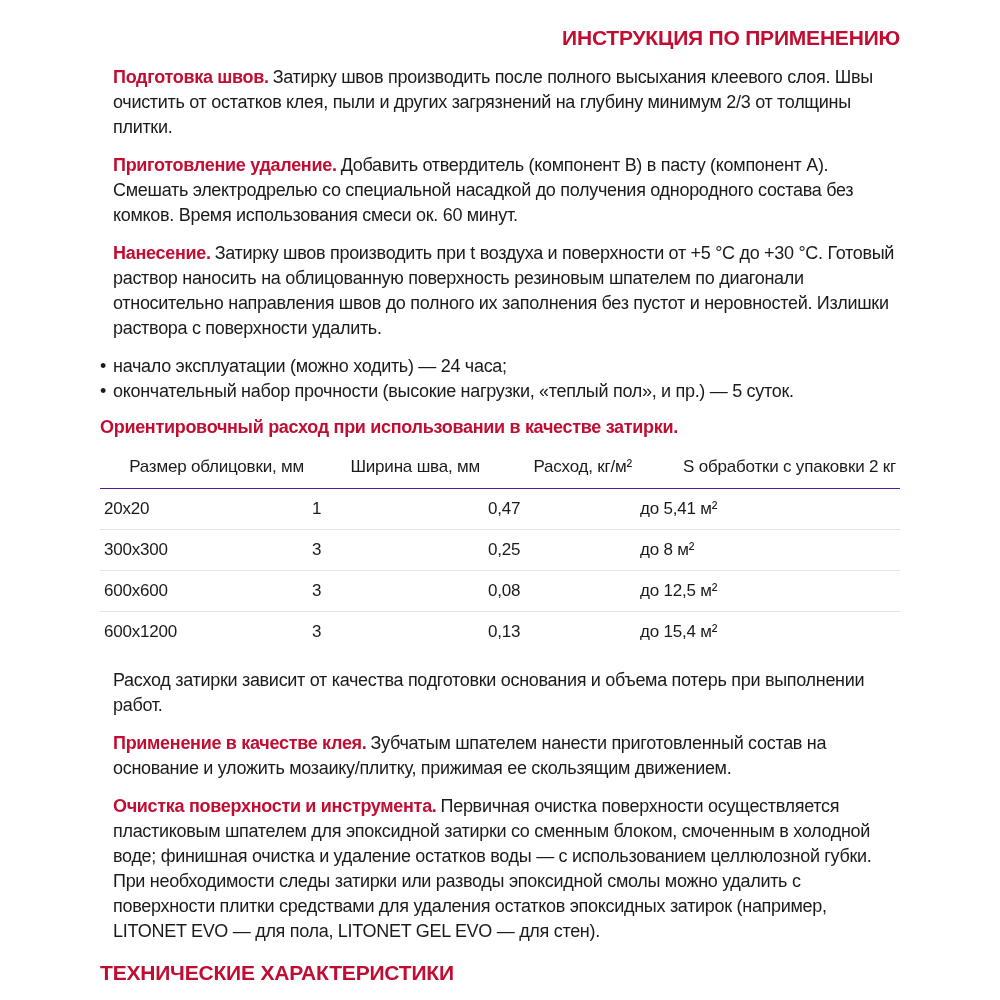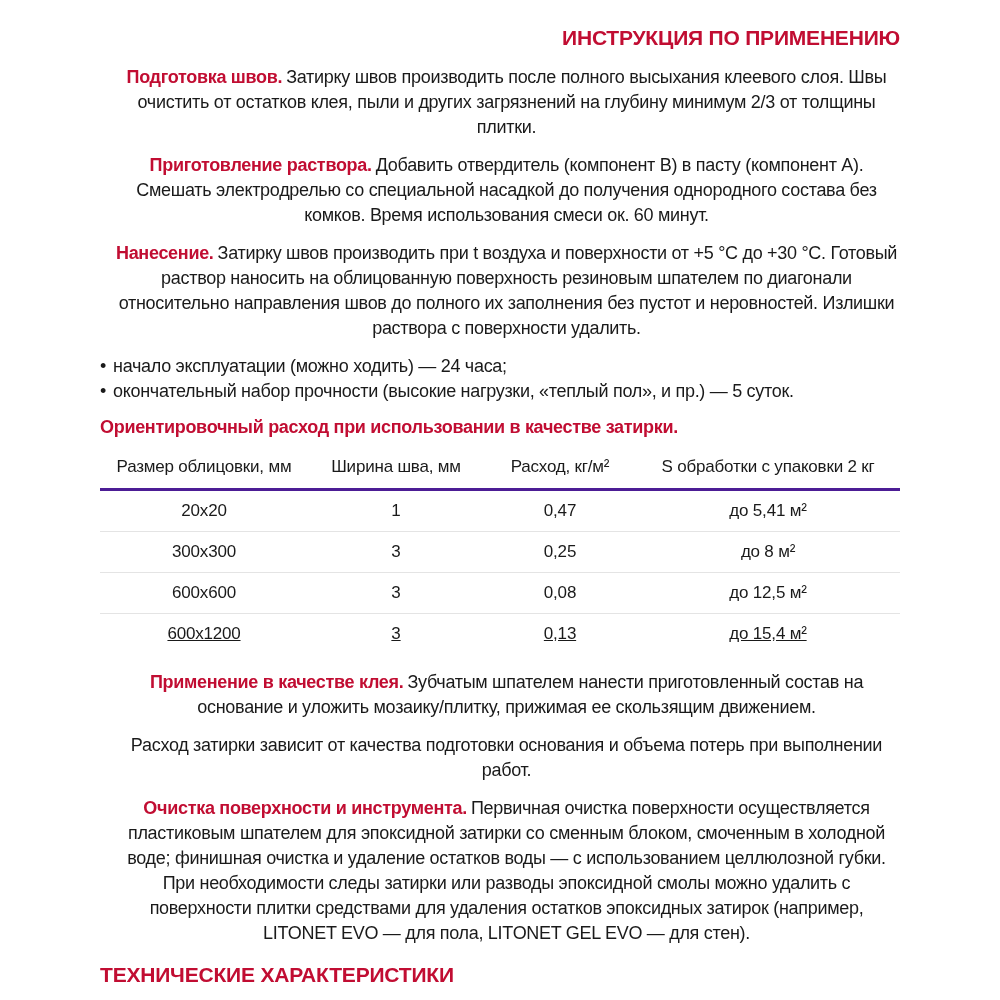--- a/index.html
+++ b/index.html
@@ -17,21 +17,20 @@
     font-size: 21px; font-weight: bold;
     letter-spacing: -0.2px;
     margin: 0 0 15px 0;
     text-align: right;
   }
 
   .para {
     font-size: 18px; line-height: 25px;
     letter-spacing: -0.3px;
     margin: 0 0 13px 13px;
-    text-align: center;
   }
   .lead { color: var(--accent); font-weight: bold; margin-right: 4px; }
 
   .black-heading {
     font-size: 18px; font-weight: bold;
     letter-spacing: -0.3px; line-height: 25px;
     margin: 0 0 2px 0;
   }
   ul.bullets { list-style: none; margin: 0 0 13px 0; }
   ul.bullets li {
@@ -48,30 +47,29 @@
 
   table.consumption {
     width: 100%;
     border-collapse: collapse;
     margin: 4px 0 16px 0;
     font-size: 17px;
     letter-spacing: -0.2px;
   }
   table.consumption th {
     font-weight: normal;
-    text-align: center;
+    text-align: right;
     padding: 9px 4px 11px 4px;
-    border-bottom: 3px solid #4c1d95;
+    border-bottom: 1px solid #4c1d95;
   }
   table.consumption td {
-    text-align: center;
     padding: 10px 4px;
     border-bottom: 1px solid #e4e4e4;
   }
-  table.consumption tr:last-child td { border-bottom: none; text-decoration: underline; }
+  table.consumption tr:last-child td { border-bottom: none; }
   table.consumption th:nth-child(1), table.consumption td:nth-child(1) { width: 26%; }
   table.consumption th:nth-child(2), table.consumption td:nth-child(2) { width: 22%; }
   table.consumption th:nth-child(3), table.consumption td:nth-child(3) { width: 19%; }
   table.consumption th:nth-child(4), table.consumption td:nth-child(4) { width: 33%; }
 
   .tech-title {
     color: var(--accent);
     font-size: 21px; font-weight: bold;
     letter-spacing: -0.2px;
     margin: 17px 0 7px 0;
@@ -79,21 +77,21 @@
 </style>
 </head>
 <body>
 
 <div class="page">
 
   <h1 class="doc-title">ИНСТРУКЦИЯ ПО ПРИМЕНЕНИЮ</h1>
 
   <p class="para"><span class="lead">Подготовка швов.</span><span>Затирку швов производить после полного высыхания клеевого слоя. Швы очистить от остатков клея, пыли и других загрязнений на глубину минимум 2/3 от толщины плитки.</span></p>
 
-  <p class="para"><span class="lead">Приготовление раствора.</span><span>Добавить отвердитель (компонент B) в пасту (компонент A). Смешать электродрелью со специальной насадкой до получения однородного состава без комков. Время использования смеси ок. 60 минут.</span></p>
+  <p class="para"><span class="lead">Приготовление удаление.</span><span>Добавить отвердитель (компонент B) в пасту (компонент A). Смешать электродрелью со специальной насадкой до получения однородного состава без комков. Время использования смеси ок. 60 минут.</span></p>
 
   <p class="para"><span class="lead">Нанесение.</span><span>Затирку швов производить при t воздуха и поверхности от +5 °C до +30 °C. Готовый раствор наносить на облицованную поверхность резиновым шпателем по диагонали относительно направления швов до полного их заполнения без пустот и неровностей. Излишки раствора с поверхности удалить.</span></p>
 
   <ul class="bullets">
       <li>начало эксплуатации (можно ходить) — 24 часа;</li>
       <li>окончательный набор прочности (высокие нагрузки, «теплый пол», и пр.) — 5 суток.</li>
     </ul>
 
   <p class="red-subheading">Ориентировочный расход при использовании в качестве затирки.</p>
 
@@ -127,21 +125,21 @@
         </tr>
         <tr>
           <td>600x1200</td>
           <td>3</td>
           <td>0,13</td>
           <td>до 15,4 м²</td>
         </tr>
       </tbody>
   </table>
 
+  <p class="para">Расход затирки зависит от качества подготовки основания и объема потерь при выполнении работ.</p>
+
   <p class="para"><span class="lead">Применение в качестве клея.</span><span>Зубчатым шпателем нанести приготовленный состав на основание и уложить мозаику/плитку, прижимая ее скользящим движением.</span></p>
-
-  <p class="para">Расход затирки зависит от качества подготовки основания и объема потерь при выполнении работ.</p>
 
   <p class="para"><span class="lead">Очистка поверхности и инструмента.</span><span>Первичная очистка поверхности осуществляется пластиковым шпателем для эпоксидной затирки со сменным блоком, смоченным в холодной воде; финишная очистка и удаление остатков воды — с использованием целлюлозной губки. При необходимости следы затирки или разводы эпоксидной смолы можно удалить с поверхности плитки средствами для удаления остатков эпоксидных затирок (например, LITONET EVO — для пола, LITONET GEL EVO — для стен).</span></p>
 
   <h2 class="tech-title">ТЕХНИЧЕСКИЕ ХАРАКТЕРИСТИКИ</h2>
 
 </div>
 
 </body></html>

